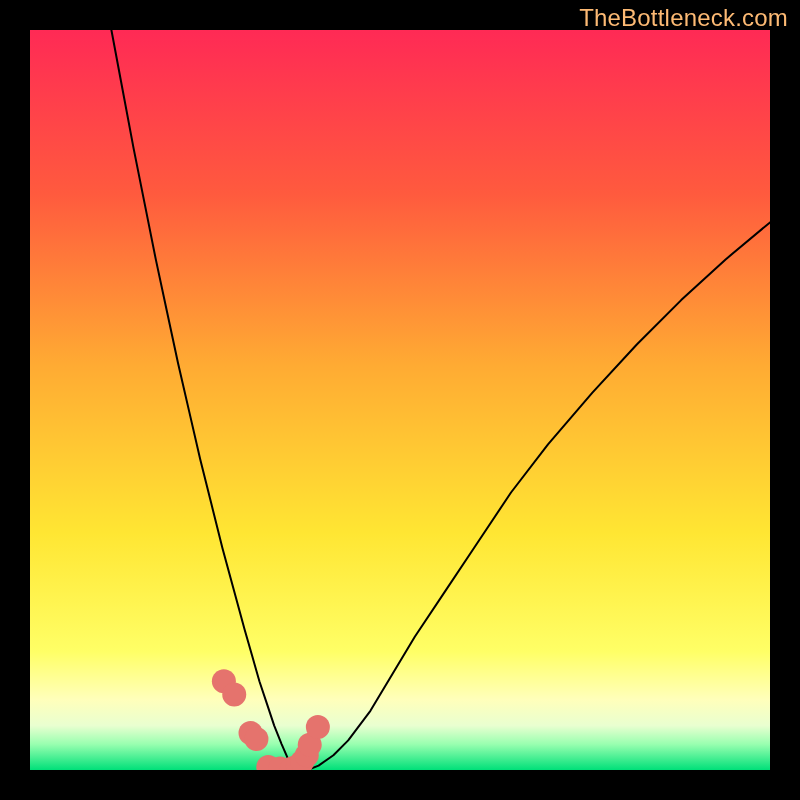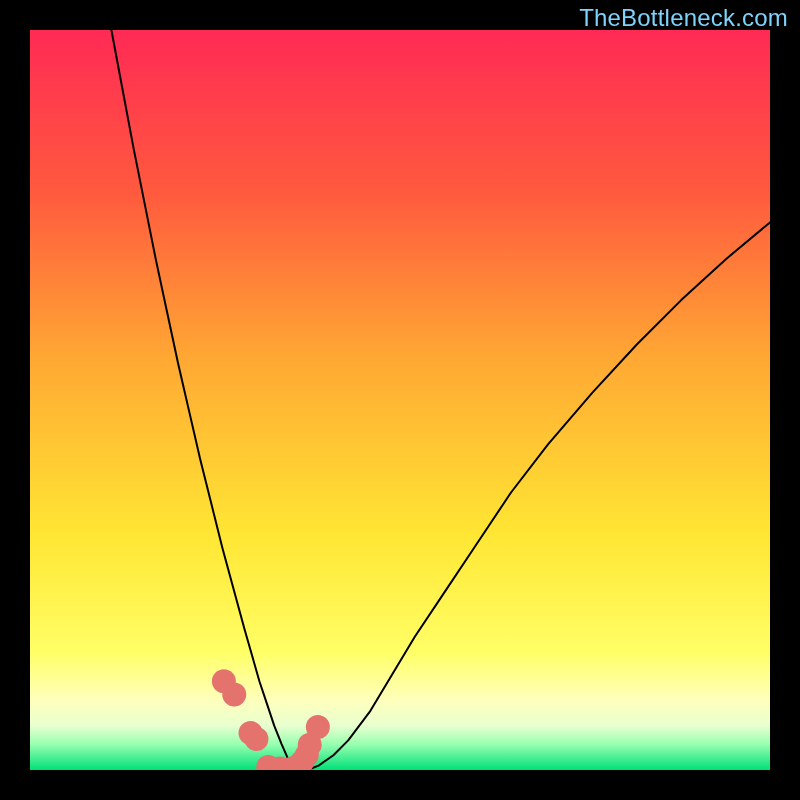--- a/index.html
+++ b/index.html
@@ -22,21 +22,21 @@
     top: 30px;
     left: 30px;
     width: 740px;
     height: 740px;
     overflow: hidden;
   }
   .watermark {
     position: absolute;
     top: 4px;
     right: 12px;
-    color: #7dd3fc;
+    color: #fdba74;
     font-size: 24px;
     letter-spacing: 0.2px;
     font-weight: 500;
   }
   svg { display:block; }
 </style>
 </head>
 <body>
 
 <div class="frame">

